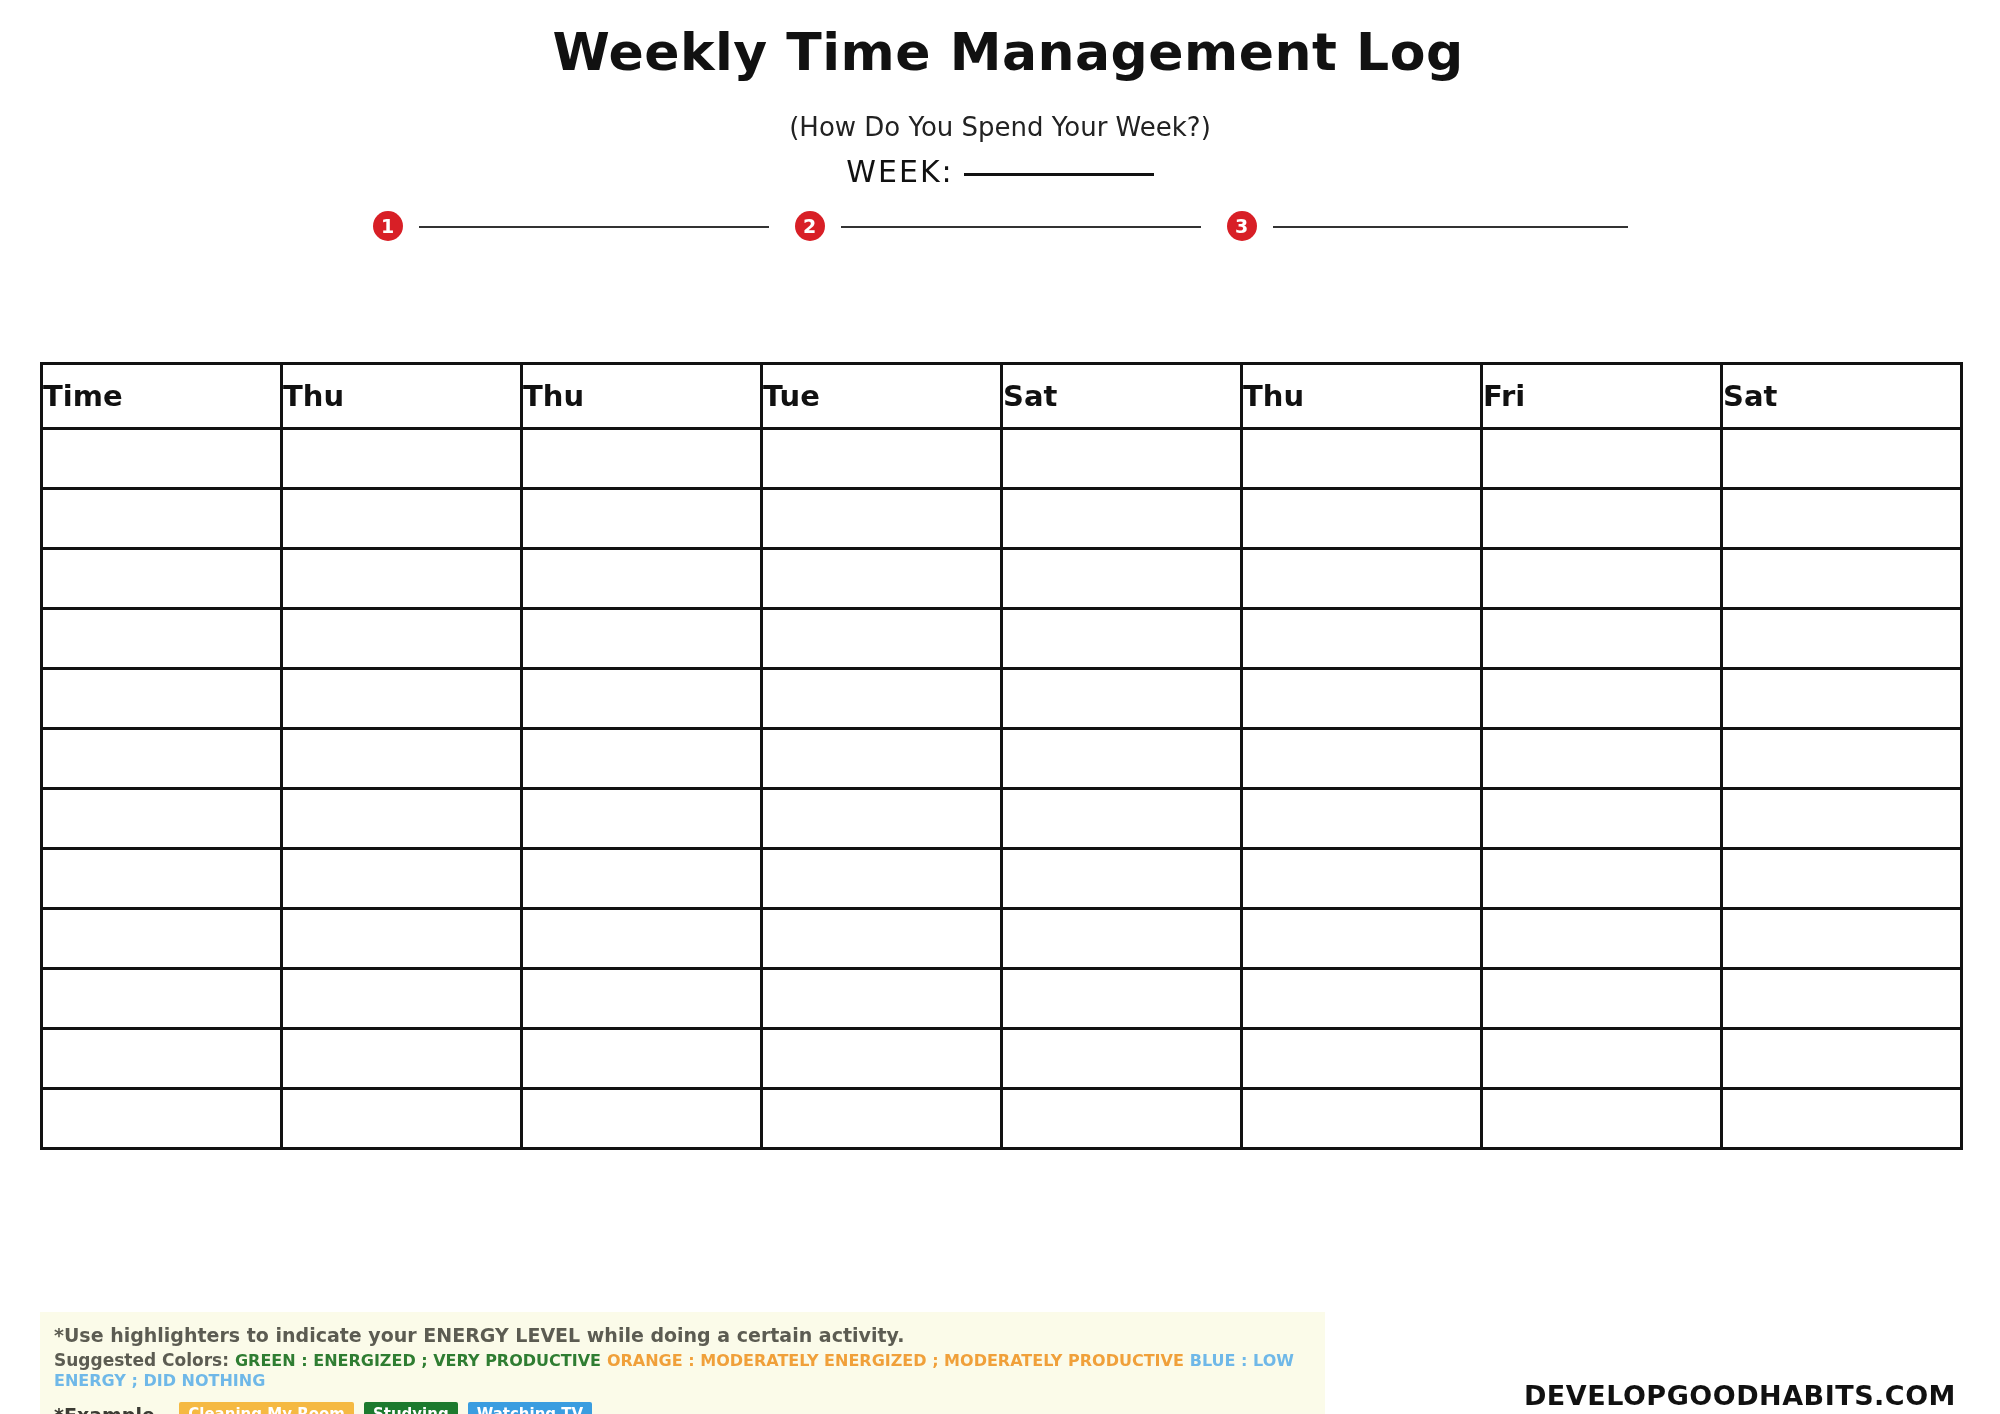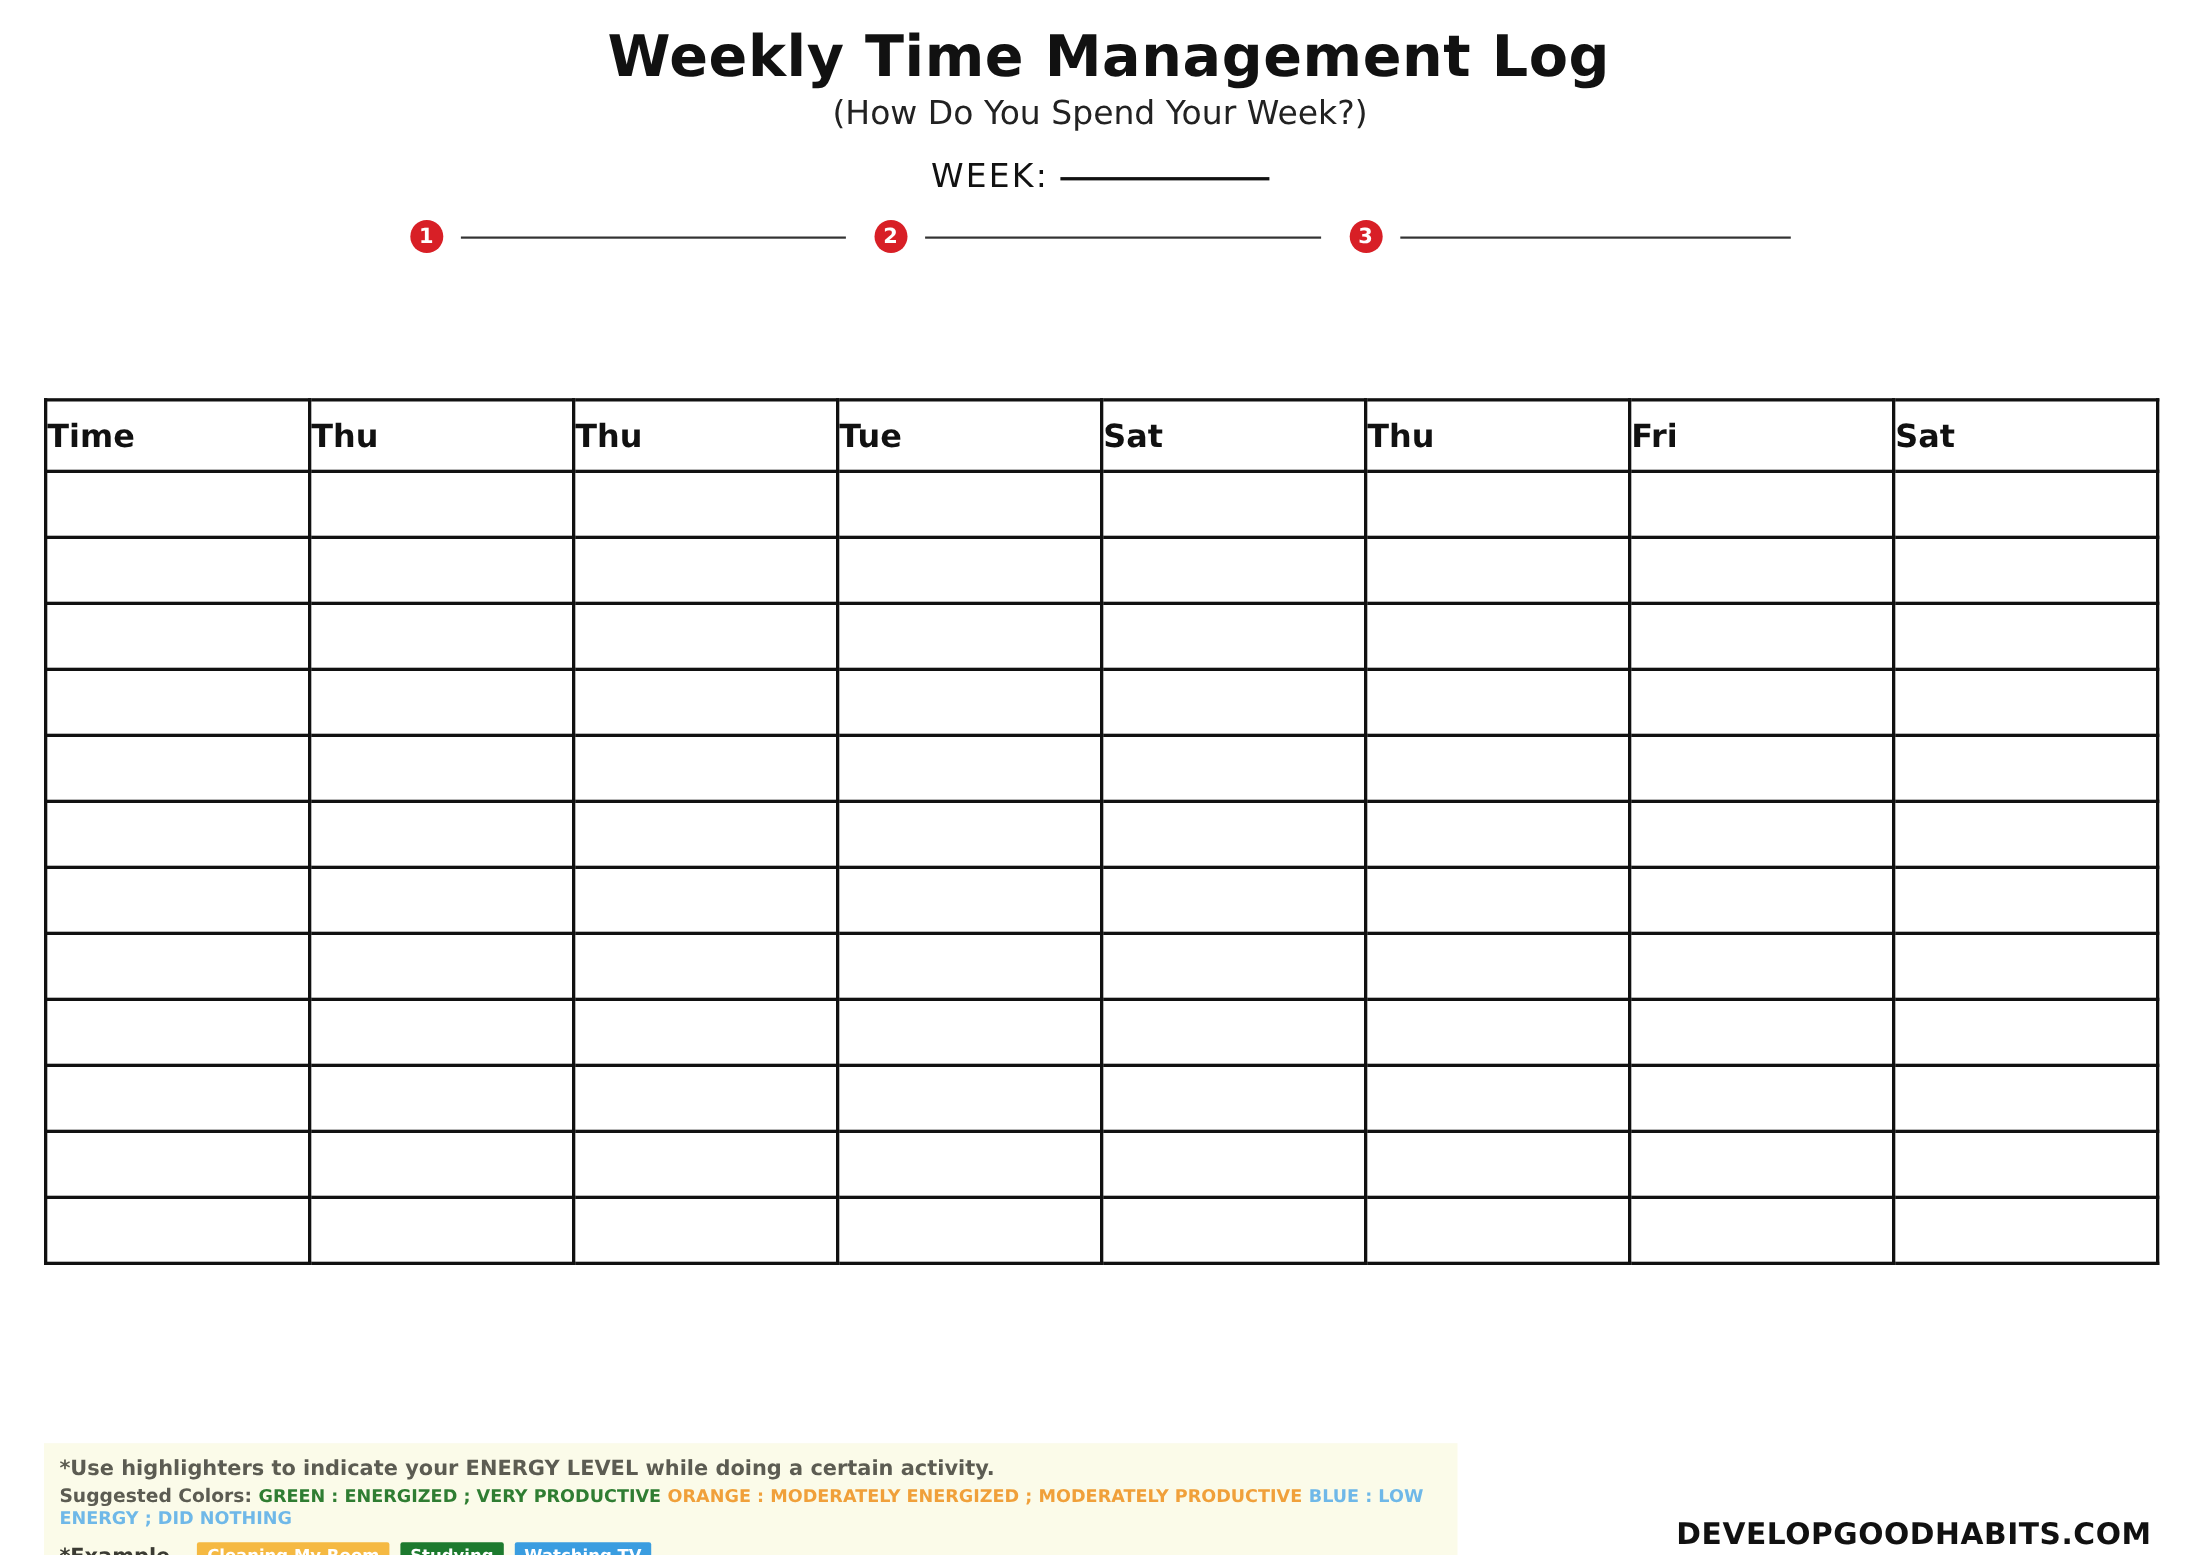--- a/index.html
+++ b/index.html
@@ -30,27 +30,27 @@
     font-weight: bold;
     font-size: 52px;
     letter-spacing: 0.5px;
     margin: 22px 0 0 0;
     color: #111;
     padding-left: 16px;
   }
   .subtitle {
     text-align: center;
     font-family: "DejaVu Sans", sans-serif;
-    font-size: 30px;
+    font-size: 26px;
     color: #222;
-    margin-top: 4px;
+    margin-top: 30px;
   }
   .week-line {
     text-align: center;
-    margin-top: 22px;
+    margin-top: 12px;
     font-size: 30px;
     letter-spacing: 2px;
     color: #111;
   }
   .week-line .rule {
     display: inline-block;
     width: 190px;
     border-bottom: 3px solid #111;
     height: 1px;
     vertical-align: 6px;

